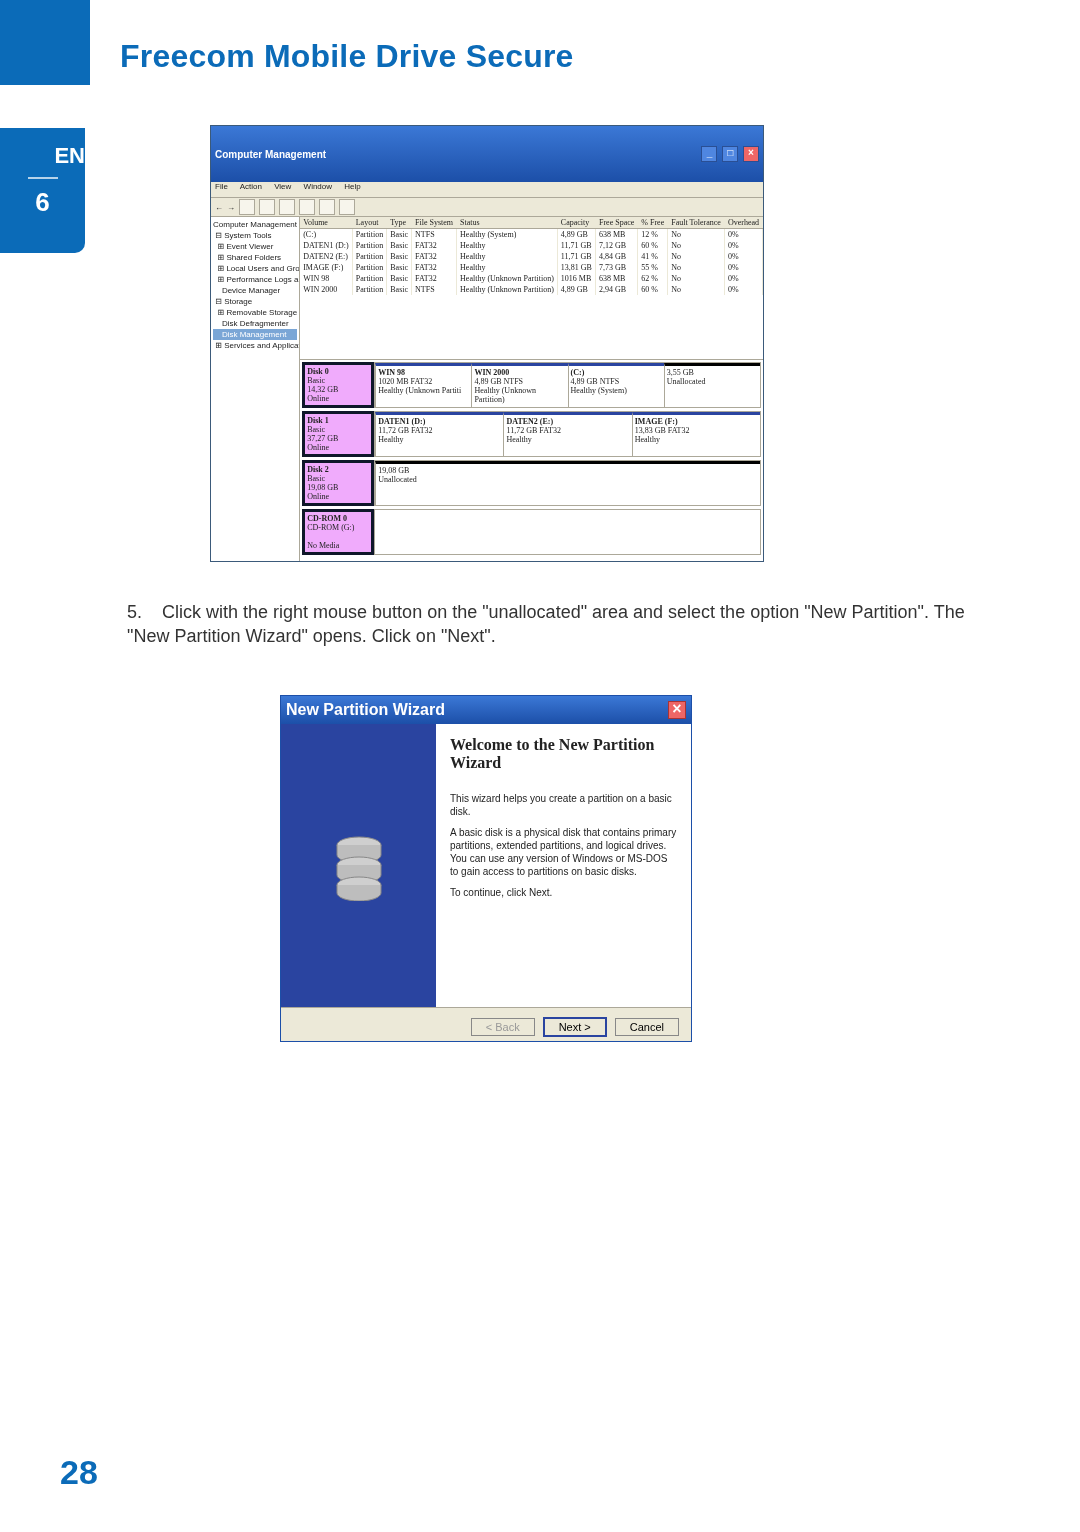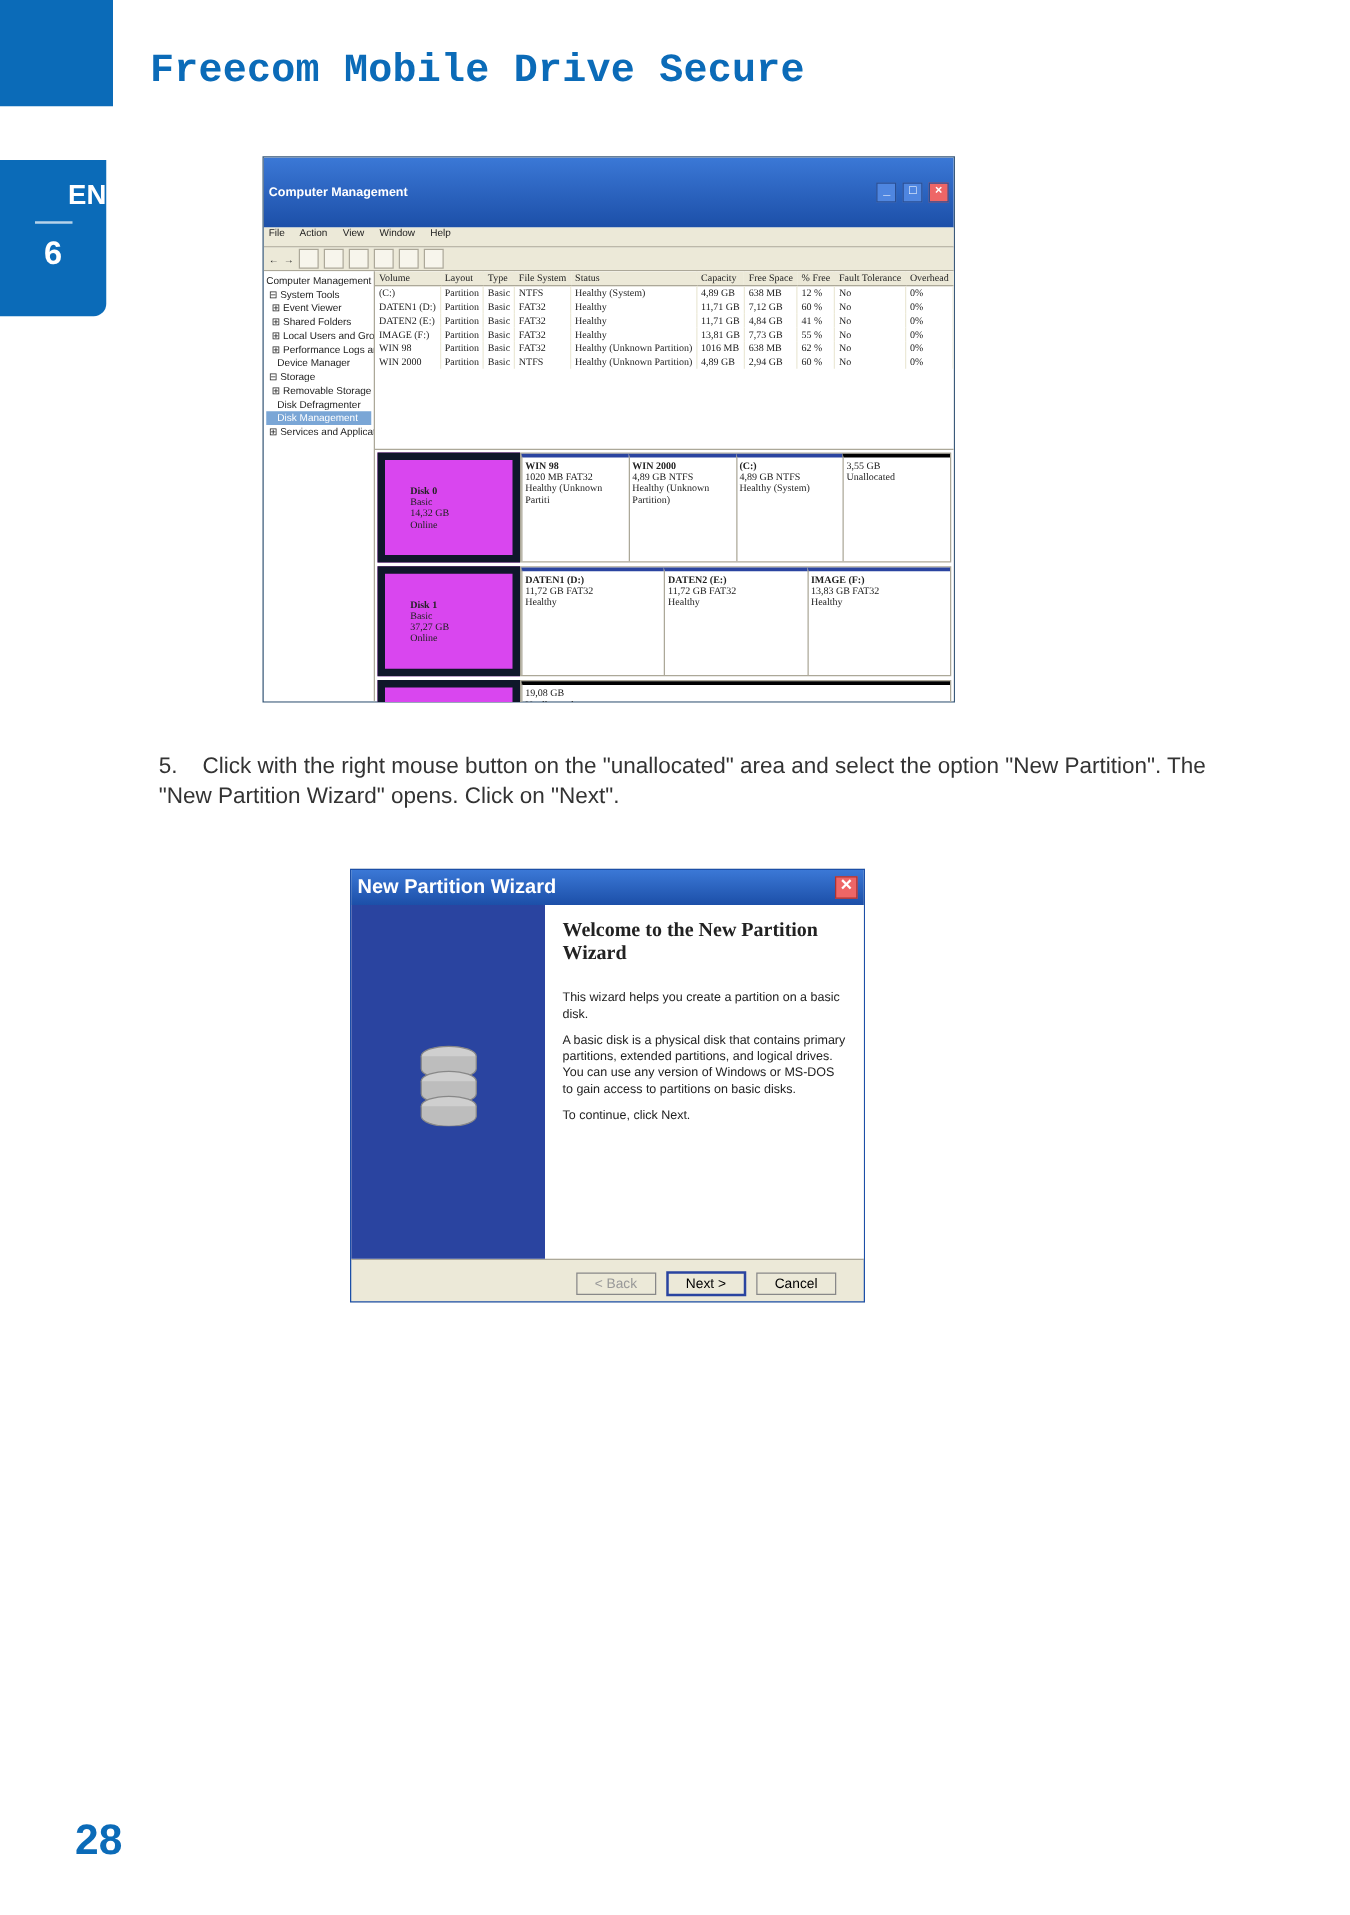--- a/index.html
+++ b/index.html
@@ -43,21 +43,20 @@
     font-size: 26px;
     font-weight: 700;
   }
   .title-band {
     position: absolute;
     left: 0;
     top: 0;
     height: 85px;
     width: 933px;
     background: linear-gradient(to right, #0b6bb8 0 90px, #fff 90px);
-    font-family: Liberation Mono, monospace;
   }
   .title-band .txt {
     position: absolute;
     left: 120px;
     top: 38px;
     font-size: 32px;
     font-weight: 800;
     color: #0b6bb8;
     letter-spacing: .2px;
   }
@@ -118,21 +117,21 @@
   .cm-tree { width: 105px; border-right:1px solid #aca899; background:#fff; padding:2px; line-height:11px; overflow:hidden}
   .cm-tree .node{white-space:nowrap}
   .cm-tree .sel{background:#7aa6d6;color:#fff}
   .cm-main { flex:1; display:flex; flex-direction:column; background:#fff;font-family:Liberation Serif, serif;}
   .cm-table { border-bottom:1px solid #aca899; overflow:auto; flex:0 0 142px;}
   table.vol { border-collapse:collapse; width:100%; font-size:8px;}
   table.vol th,table.vol td{border-right:1px solid #ece9d8; padding:1px 3px; text-align:left; white-space:nowrap}
   table.vol th{background:#ece9d8;border-bottom:1px solid #aca899;font-weight:400}
   .cm-graph{flex:1; overflow:auto; padding:2px;}
   .disk-row{display:flex;margin-bottom:3px}
-  .disk-label{width:62px;background:#d946ef;border:6px solid #0f172a;padding:20px;font-size:8px;line-height:9px}
+  .disk-label{width:62px;background:#f0abfc;border:3px solid #0f172a;padding:2px;font-size:8px;line-height:9px}
   .parts{flex:1;display:flex;border:1px solid #aca899}
   .part{flex:1;border-left:1px solid #aca899;padding:2px;font-size:8px;line-height:9px;border-top:3px solid #2a44a0}
   .part.unalloc{border-top-color:#000}
   .part.sys{border-top-color:#2a44a0}
   .legend{height:13px;background:#ece9d8;border-top:1px solid #aca899;padding:0 4px;font-size:8px;display:flex;align-items:center;gap:8px}
   .legend i{display:inline-block;width:9px;height:9px;margin-right:2px;vertical-align:middle}
   .lg-un{background:#000}.lg-pri{background:#2a44a0}.lg-ext{background:#2f7a3a}.lg-log{background:#3a6fbf}
 
   
   .instr {
@@ -158,21 +157,21 @@
     font-family: Tahoma, Verdana, sans-serif;
     font-size: 11px;
   }
   .wiz .tbar{height:22px;background:linear-gradient(#3b78d6,#1c4fa8);color:#fff;font-weight:700;padding:3px 5px;display:flex;justify-content:space-between;align-items:center;font-size:16px}
   .wiz .body{display:flex;height:283px;background:#fff}
   .wiz .side{width:155px;background:#2a44a0;display:flex;align-items:center;justify-content:center}
   .wiz .side svg{width:60px;height:70px}
   .wiz .content{flex:1;padding:12px 14px;color:#222}
   .wiz h2{font-size:16px;font-weight:700;margin:0 0 20px 0;font-family:Tahoma}
   .wiz p{margin:8px 0;font-size:10px;line-height:1.3}
-  .wiz .btns{height:38px;border-top:1px solid #aca899;display:flex;justify-content:flex-end;align-items:center;padding:0 22px;gap:8px}
+  .wiz .btns{height:38px;border-top:1px solid #aca899;display:flex;justify-content:flex-end;align-items:center;padding:0 12px;gap:8px}
   .wiz button{font-size:11px;padding:2px 14px;border:1px solid #888;background:#ece9d8}
   .wiz button:disabled{color:#999}
   .wiz button.def{border:2px solid #2a44a0}
 
   .page-num {
     position: absolute;
     left: 60px;
     bottom: 40px;
     font-size: 34px;
     font-weight: 800;

